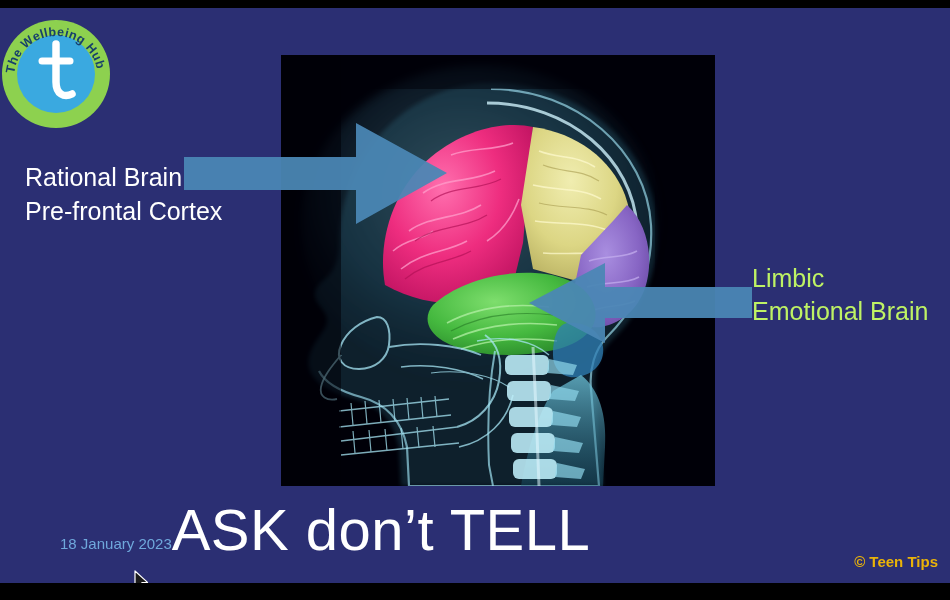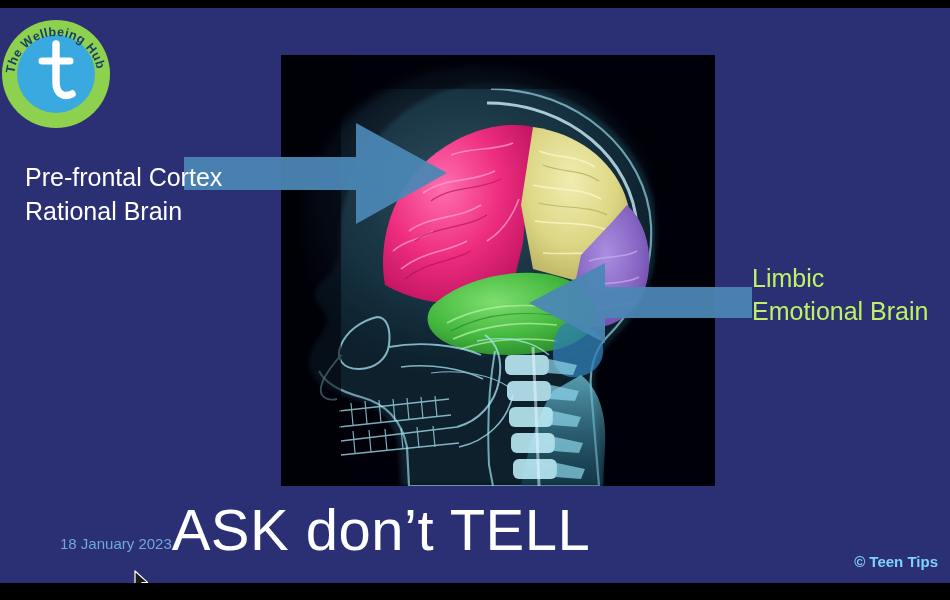--- a/index.html
+++ b/index.html
@@ -149,21 +149,21 @@
     left: 60px;
     top: 527px;
     color: #6fa8dc;
     font-size: 15px;
     font-family: "Liberation Sans", sans-serif;
   }
   .copyright {
     position: absolute;
     right: 12px;
     top: 545px;
-    color: #7dd3fc;
+    color: #eab308;
     font-size: 15px;
     font-weight: bold;
     font-family: "Liberation Sans", sans-serif;
   }
 
   
   .toolbar {
     position: absolute;
     left: 0;
     top: 556px;
@@ -393,22 +393,22 @@
 
     <svg class="arrow-left-svg" viewBox="0 0 265 105">
       <path d="M 0,36 L 172,36 L 172,2 L 263,52 L 172,103 L 172,69 L 0,69 Z" fill="#4a87b5" opacity="0.94"></path>
     </svg>
 
     <svg class="arrow-right-svg" viewBox="0 0 225 84">
       <path d="M 225,26 L 78,26 L 78,2 L 2,42 L 78,82 L 78,57 L 225,57 Z" fill="#4a87b5" opacity="0.94"></path>
     </svg>
 
     <div class="label-left">
+      <div>Rational Brain</div>
       <div>Pre-frontal Cortex</div>
-      <div>Rational Brain</div>
     </div>
 
     <div class="label-right">
       <div>Limbic</div>
       <div>Emotional Brain</div>
     </div>
 
     <div class="headline">ASK don’t TELL</div>
 
     <div class="date-stamp">18 January 2023</div>

